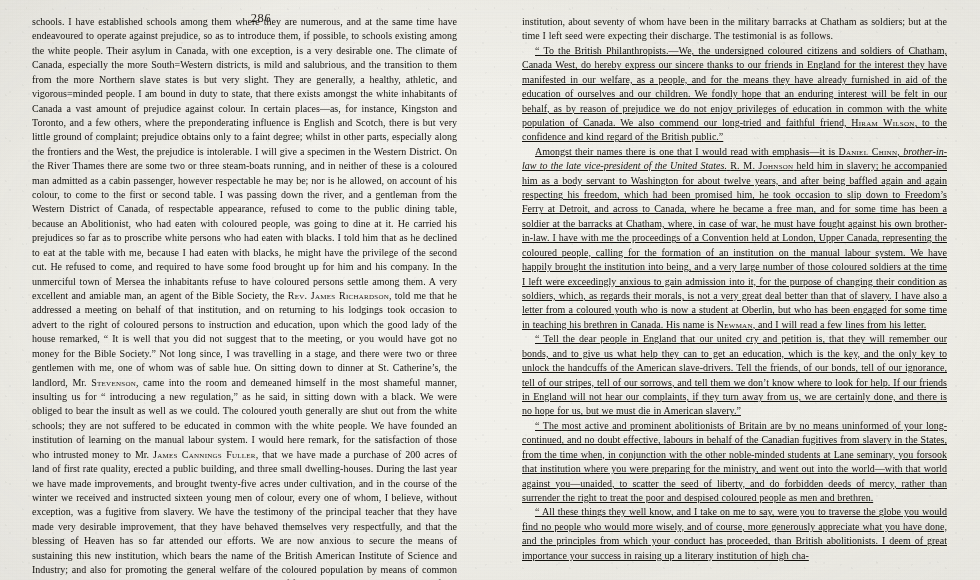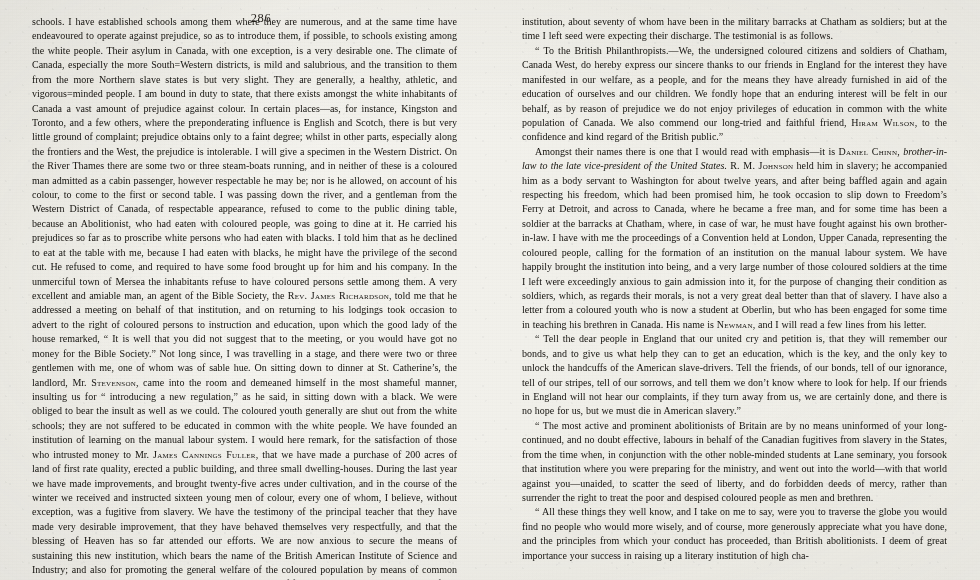--- a/index.html
+++ b/index.html
@@ -64,20 +64,21 @@
   }
   #col-left  { left: 32px; }
   #col-right { left: 522px; }
 
   .column p {
     margin: 0;
     text-indent: 0;
   }
   .column p.indent {
     text-indent: 13px;
+    text-decoration: underline;
   }
   .sc {
     font-variant: small-caps;
     letter-spacing: 0.25px;
   }
   .it { font-style: italic; }
 </style>
 </head>
 <body>
 

